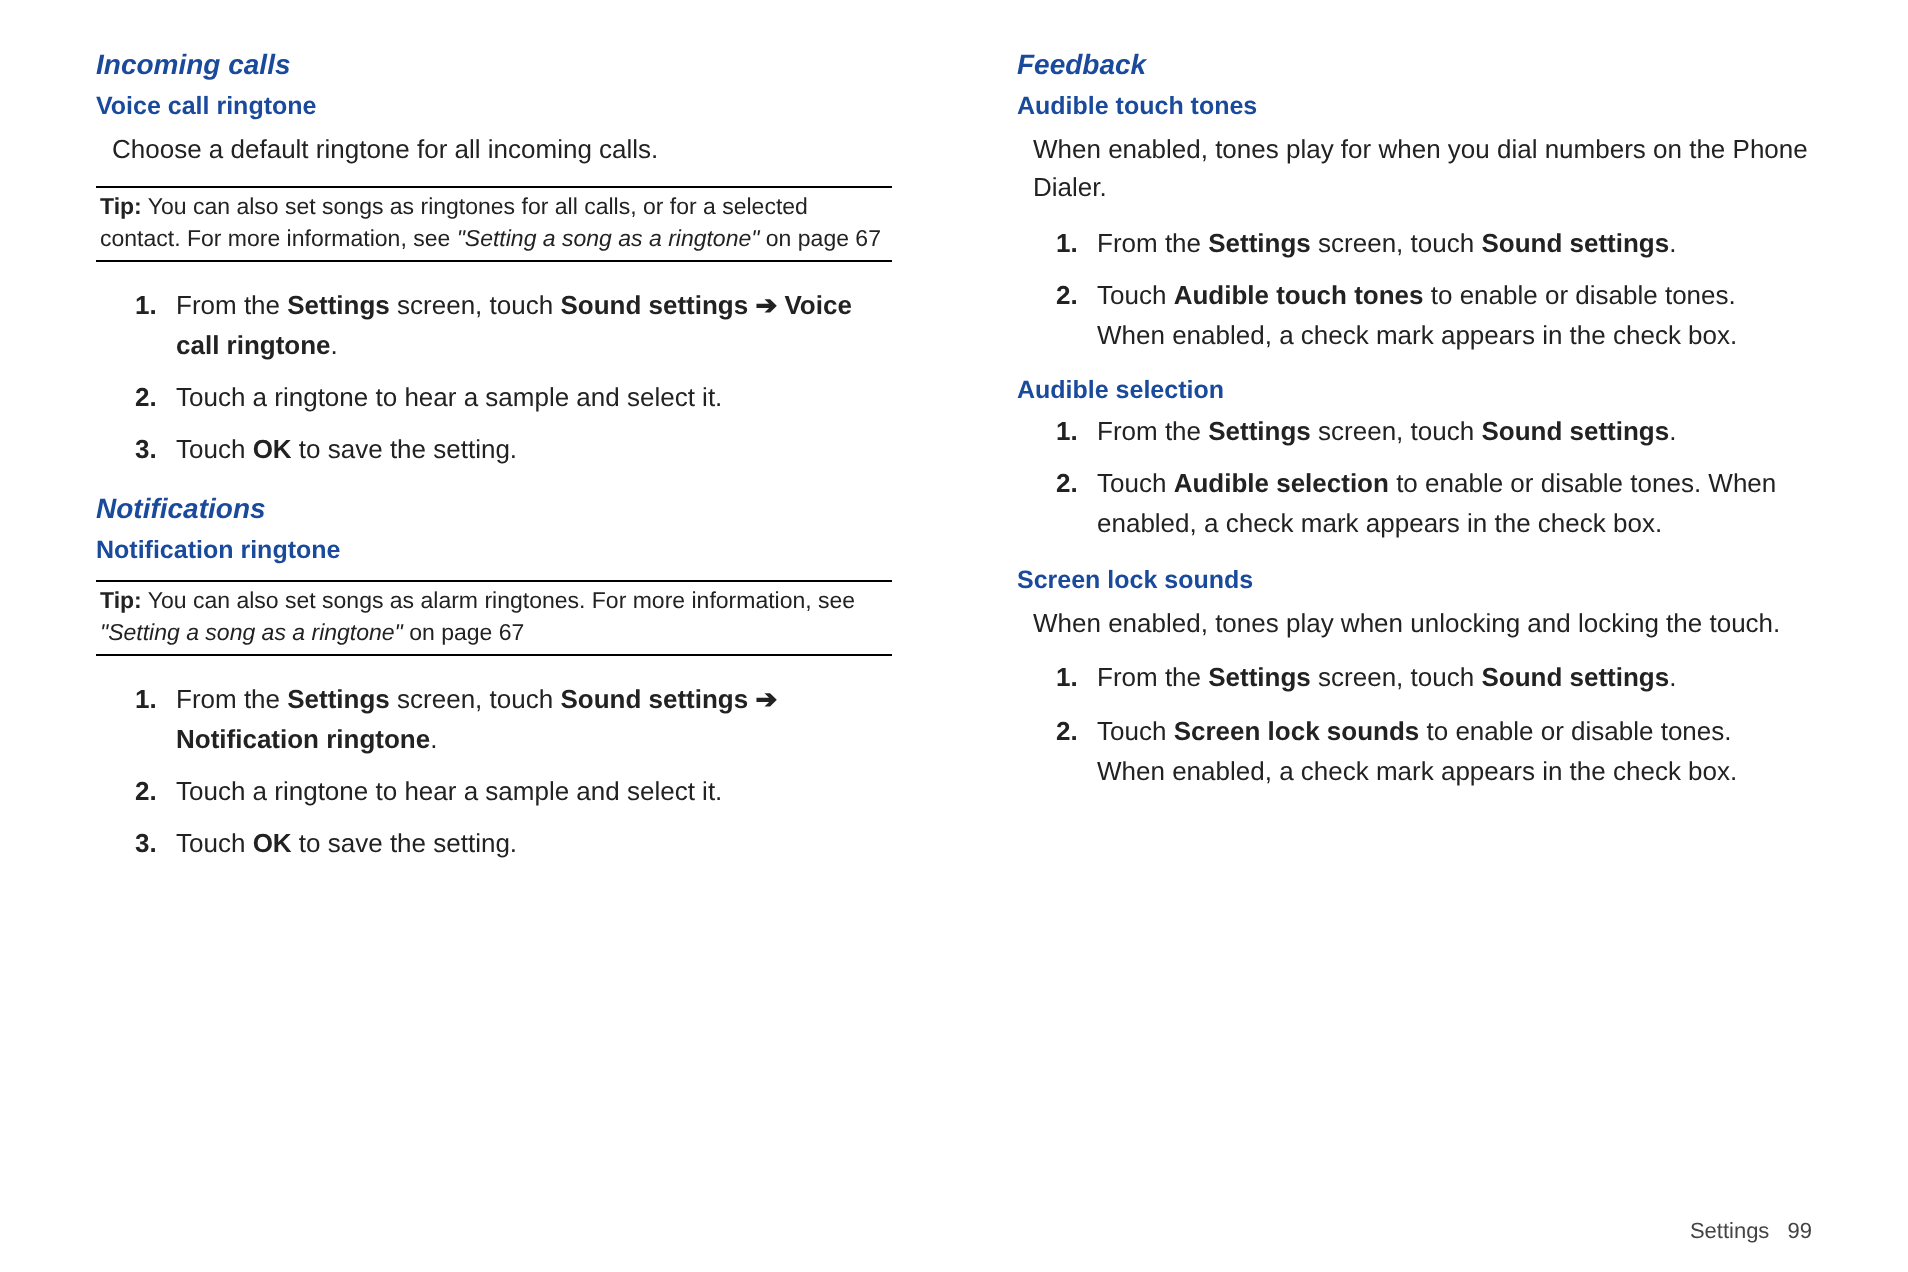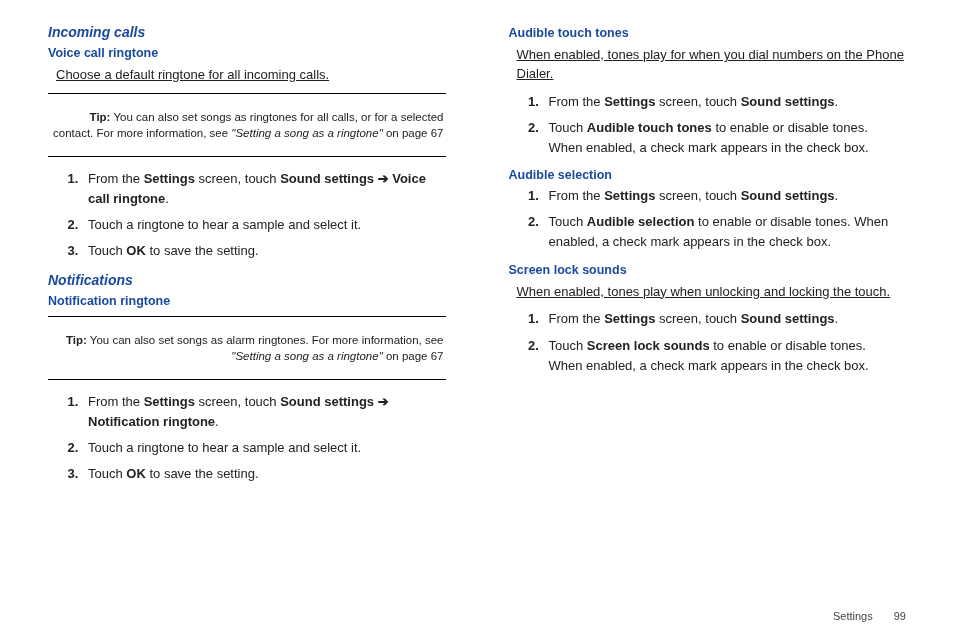--- a/index.html
+++ b/index.html
@@ -32,30 +32,28 @@
   }
   .sub-hdr {
     color: #1a4a9c;
     font-weight: bold;
     font-size: 12.5px;
     margin: 6px 0 4px 0;
   }
   .body-text {
     margin: 6px 0 8px 8px;
     line-height: 1.45;
-    text-decoration: underline;
   }
   .tip-box {
     border-top: 1px solid #000;
     border-bottom: 1px solid #000;
-    padding: 15px 2px;
+    padding: 2px 2px;
     margin: 8px 0 12px 0;
     font-size: 11.5px;
     line-height: 1.4;
-    text-align: right;
   }
   .tip-box .tip-label { font-weight: bold; }
   .tip-box .quoted { font-style: italic; }
   ol.steps {
     margin: 4px 16px 10px 8px;
     padding-left: 26px;
     line-height: 1.55;
   }
   ol.steps li {
     margin-bottom: 6px;
@@ -66,21 +64,21 @@
   }
   .b { font-weight: bold; }
   .arrow { font-weight: bold; }
   .footer {
     position: absolute;
     right: 48px;
     bottom: 14px;
     font-size: 11px;
     color: #444;
   }
-  .footer .pg { margin-left: 18px; }
+  .footer .pg { margin-left: 6px; }
 </style>
 </head>
 <body>
 
 <div class="page">
 
   <div class="col">
 
     <div class="sect-hdr">Incoming calls</div>
 
@@ -118,20 +116,21 @@
       <li>Touch a ringtone to hear a sample and select it.</li>
       <li>
         <span>Touch </span><span class="b">OK</span><span> to save the setting.</span>
       </li>
     </ol>
 
   </div>
 
   <div class="col">
 
+    <div class="sect-hdr">Feedback</div>
 
     <div class="sub-hdr">Audible touch tones</div>
     <div class="body-text">When enabled, tones play for when you dial numbers on the Phone Dialer.</div>
     <ol class="steps">
       <li>
         <span>From the </span><span class="b">Settings</span><span> screen, touch </span><span class="b">Sound settings</span><span>.</span>
       </li>
       <li>
         <span>Touch </span><span class="b">Audible touch tones</span><span> to enable or disable tones. When enabled, a check mark appears in the check box.</span>
       </li>

